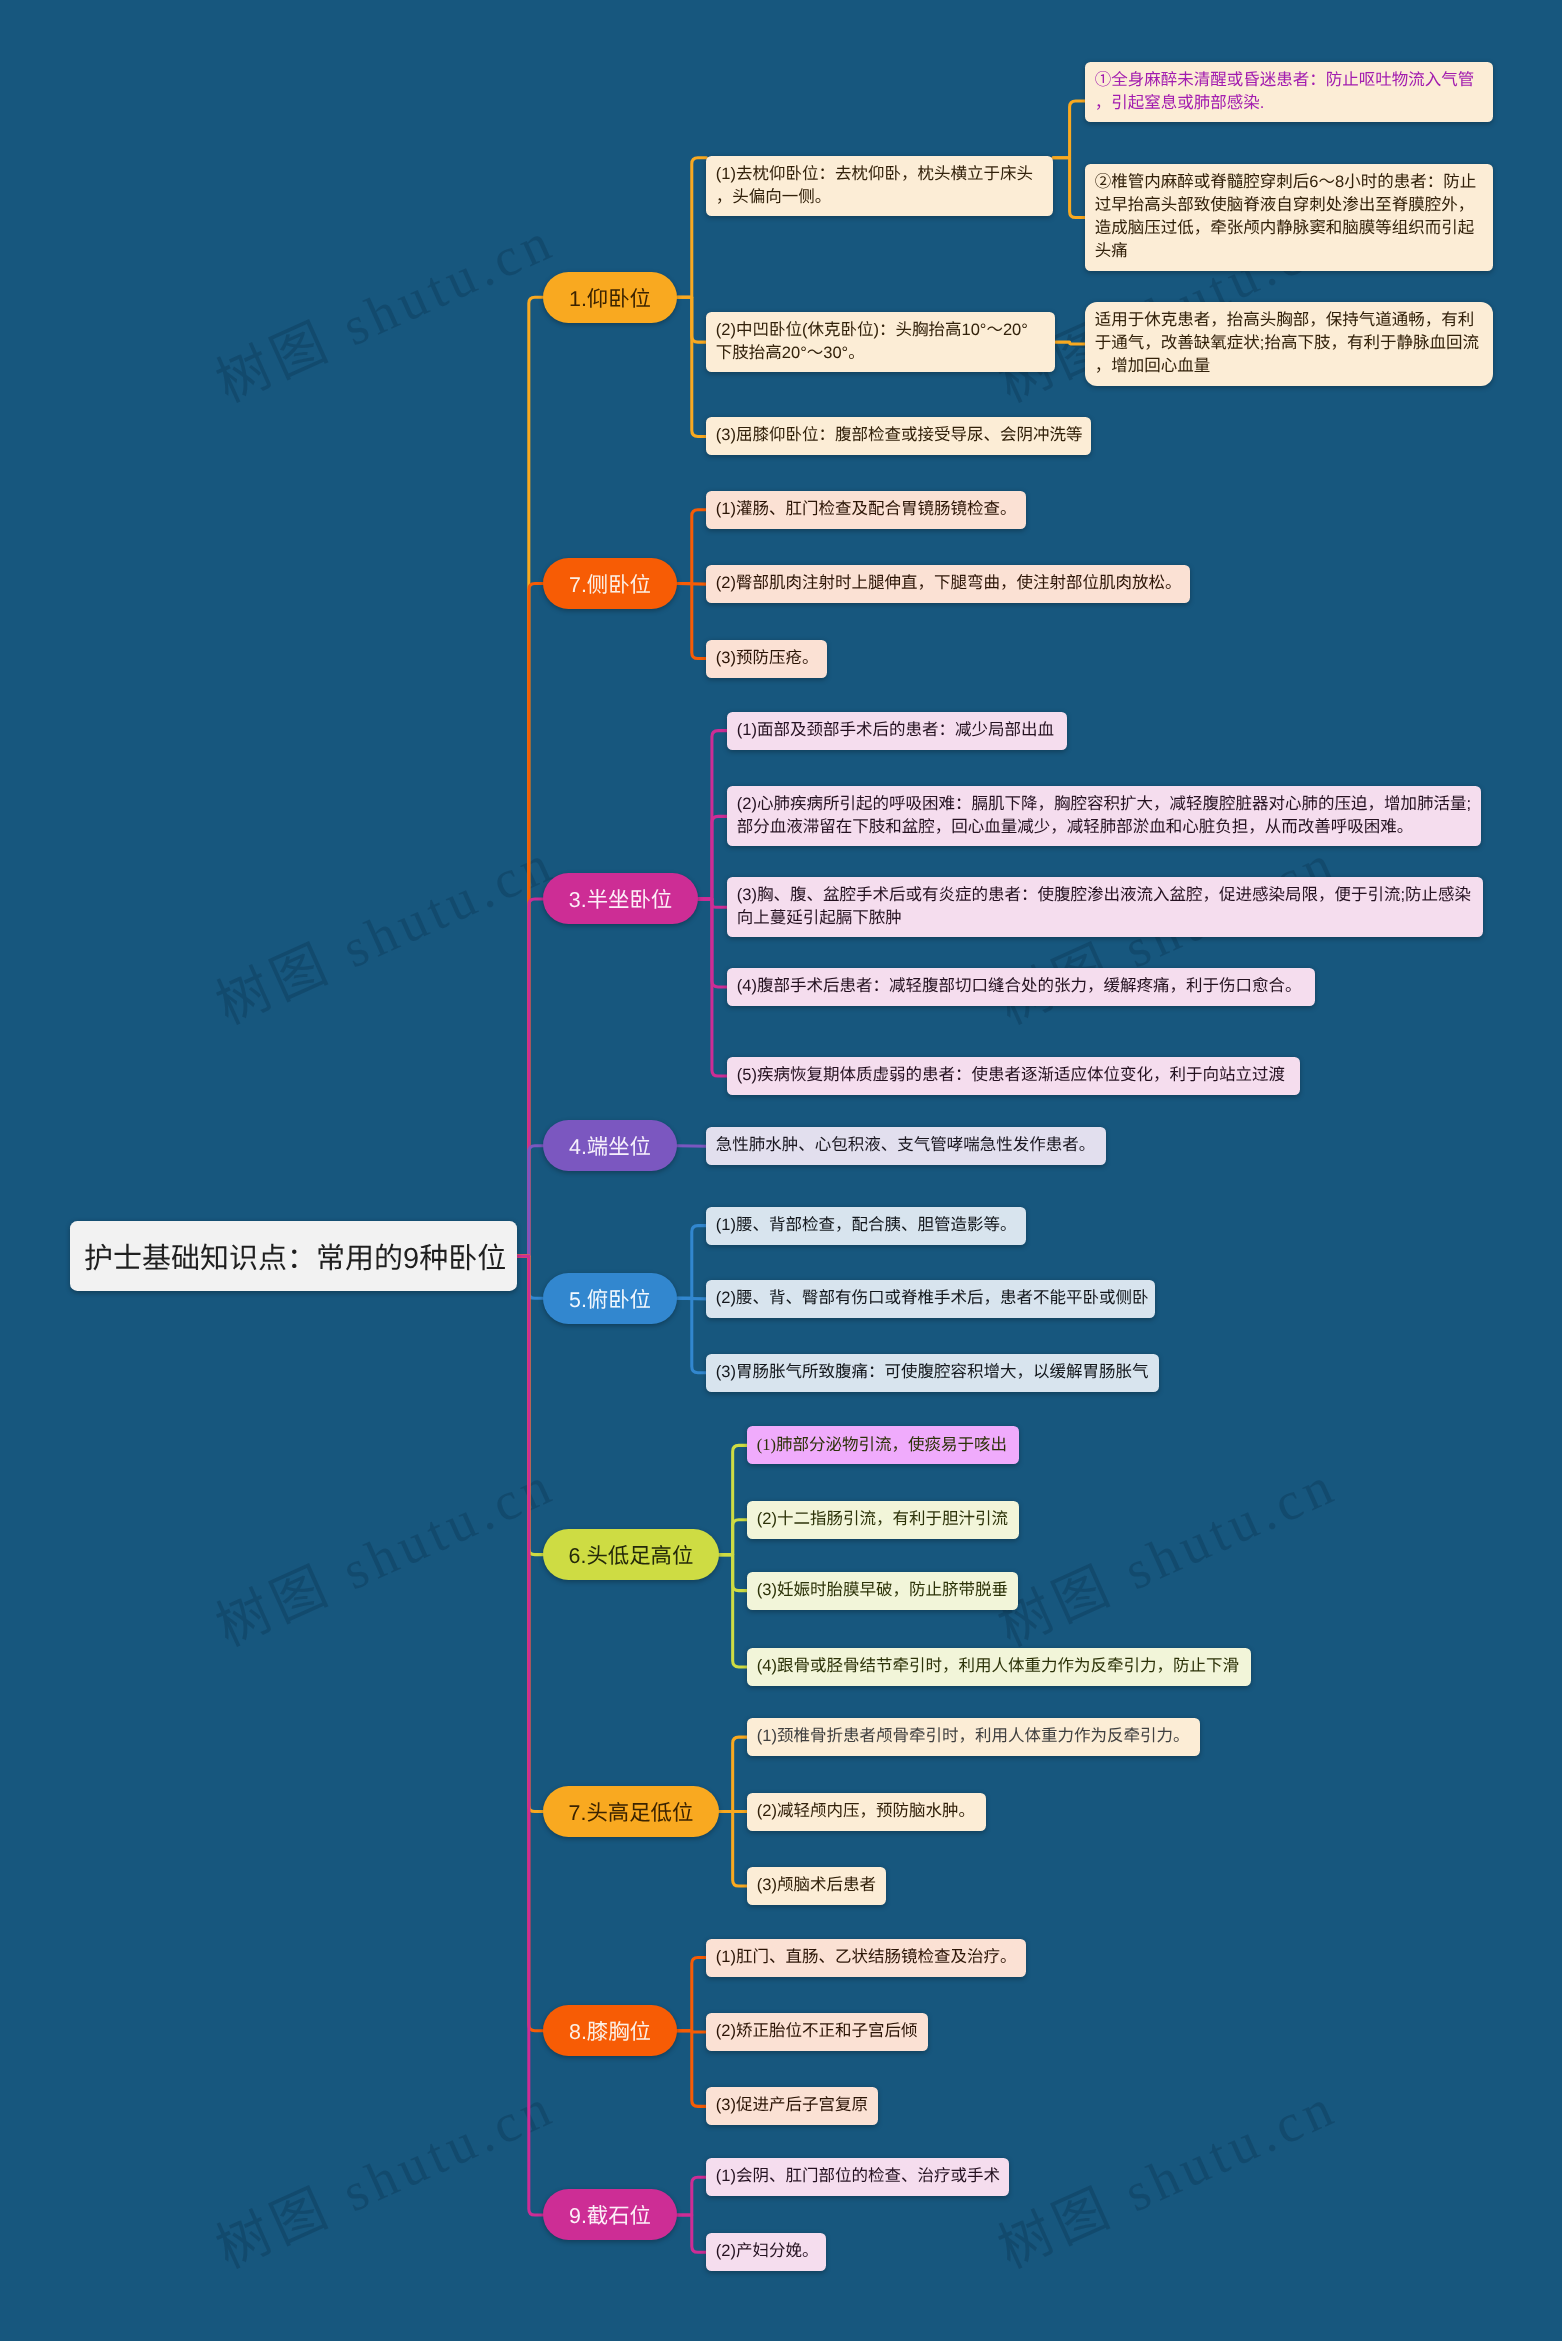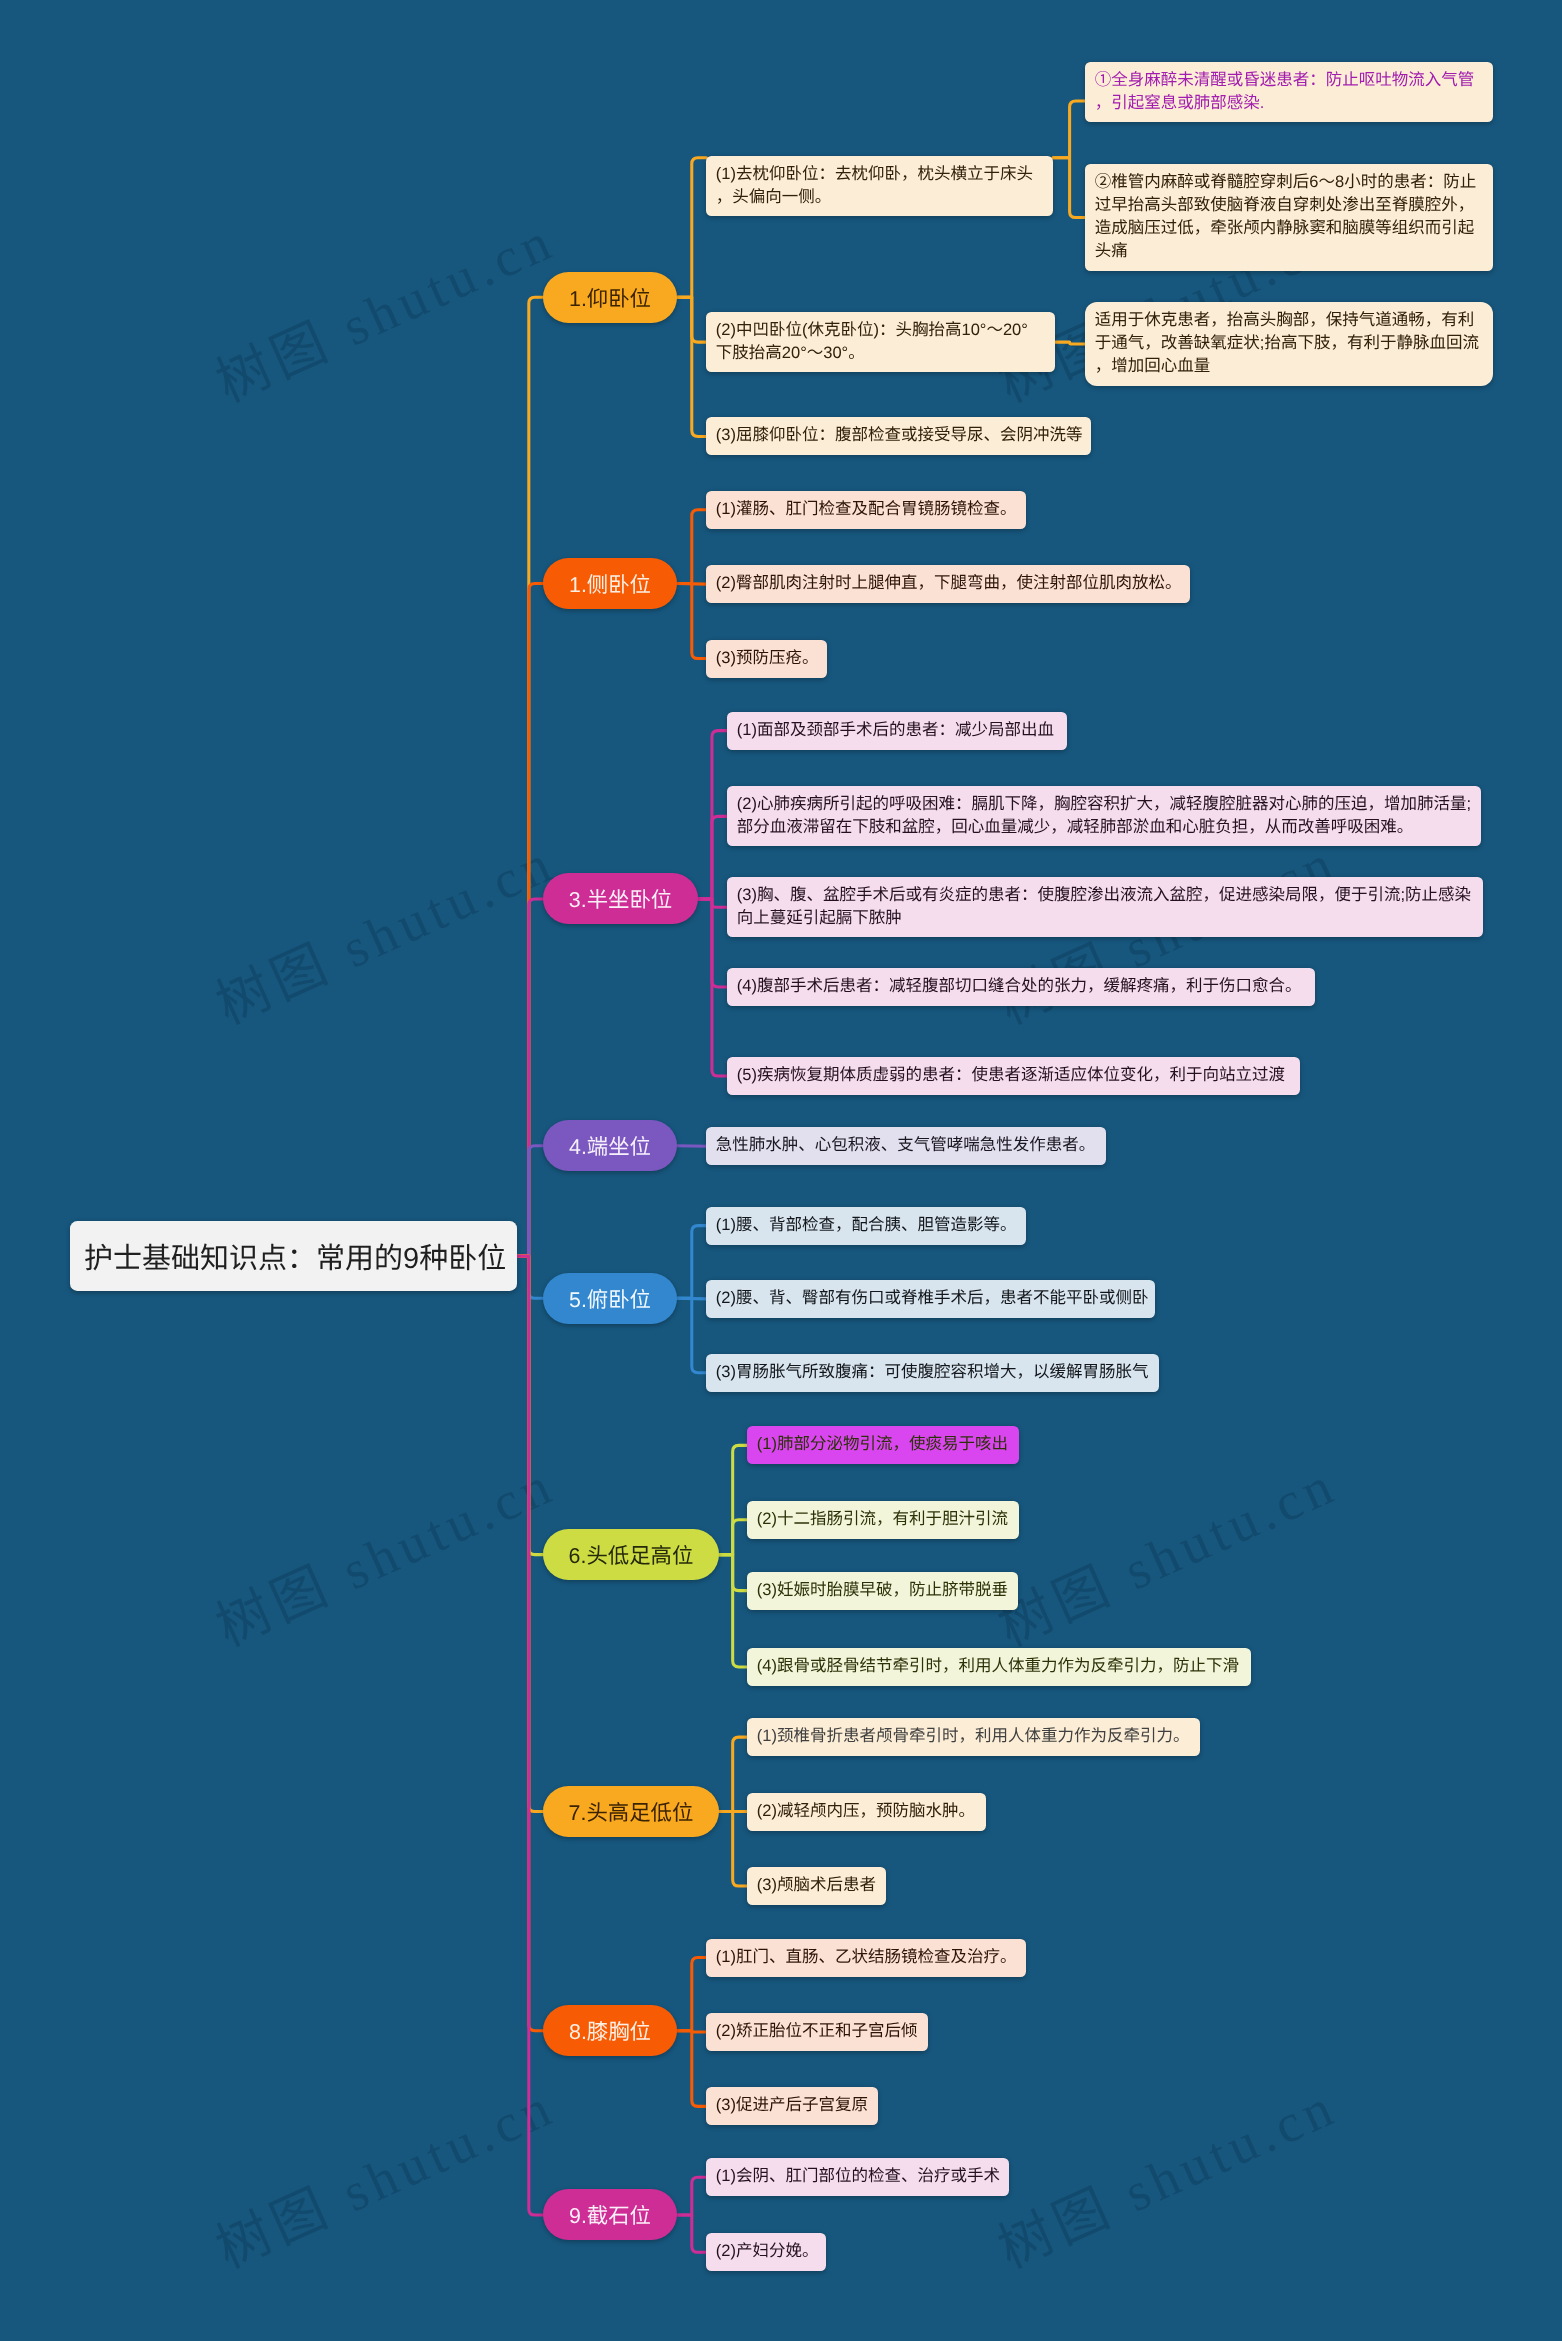--- a/index.html
+++ b/index.html
@@ -110,21 +110,21 @@
       </div>
       <div class="box leaf-box" style="left: 1085px; top: 302px; width: 408px; height: 84px; background: rgb(252, 237, 214); color: rgb(50, 33, 10); border-radius: 12px;">
         <span class="ln">适用于休克患者，抬高头胸部，保持气道通畅，有利</span>
         <span class="ln">于通气，改善缺氧症状;抬高下肢，有利于静脉血回流</span>
         <span class="ln">，增加回心血量</span>
       </div>
       <div class="box leaf-box" style="left: 706px; top: 417px; width: 385px; height: 38px; background: rgb(252, 237, 214); color: rgb(50, 33, 10);">
         <span class="ln">(3)屈膝仰卧位：腹部检查或接受导尿、会阴冲洗等</span>
       </div>
       <div class="box l1-box" style="left: 543px; top: 558px; width: 134px; height: 51px; background: rgb(247, 92, 5); color: rgb(252, 239, 228);">
-        <span>1.侧卧位</span>
+        <span>7.侧卧位</span>
       </div>
       <div class="box leaf-box" style="left: 706px; top: 491px; width: 320px; height: 38px; background: rgb(251, 225, 212); color: rgb(43, 20, 5);">
         <span class="ln">(1)灌肠、肛门检查及配合胃镜肠镜检查。</span>
       </div>
       <div class="box leaf-box" style="left: 706px; top: 565px; width: 484px; height: 38px; background: rgb(251, 225, 212); color: rgb(43, 20, 5);">
         <span class="ln">(2)臀部肌肉注射时上腿伸直，下腿弯曲，使注射部位肌肉放松。</span>
       </div>
       <div class="box leaf-box" style="left: 706px; top: 640px; width: 121px; height: 38px; background: rgb(251, 225, 212); color: rgb(43, 20, 5);">
         <span class="ln">(3)预防压疮。</span>
       </div>
@@ -162,21 +162,21 @@
       </div>
       <div class="box leaf-box" style="left: 706px; top: 1280px; width: 449px; height: 38px; background: rgb(216, 228, 238); color: rgb(18, 22, 27);">
         <span class="ln">(2)腰、背、臀部有伤口或脊椎手术后，患者不能平卧或侧卧</span>
       </div>
       <div class="box leaf-box" style="left: 706px; top: 1354px; width: 453px; height: 38px; background: rgb(216, 228, 238); color: rgb(18, 22, 27);">
         <span class="ln">(3)胃肠胀气所致腹痛：可使腹腔容积增大，以缓解胃肠胀气</span>
       </div>
       <div class="box l1-box" style="left: 543px; top: 1529px; width: 176px; height: 51px; background: rgb(206, 220, 67); color: rgb(36, 41, 10);">
         <span>6.头低足高位</span>
       </div>
-      <div class="box leaf-box" style="left: 747px; top: 1426px; width: 272px; height: 38px; background: #d946ef; color: rgb(44, 50, 8);">
+      <div class="box leaf-box" style="left: 747px; top: 1426px; width: 272px; height: 38px; background: #f0abfc; color: rgb(44, 50, 8); font-family: Liberation Serif, serif;">
         <span class="ln">(1)肺部分泌物引流，使痰易于咳出</span>
       </div>
       <div class="box leaf-box" style="left: 747px; top: 1501px; width: 272px; height: 38px; background: rgb(242, 245, 217); color: rgb(44, 50, 8);">
         <span class="ln">(2)十二指肠引流，有利于胆汁引流</span>
       </div>
       <div class="box leaf-box" style="left: 747px; top: 1572px; width: 271px; height: 38px; background: rgb(242, 245, 217); color: rgb(44, 50, 8);">
         <span class="ln">(3)妊娠时胎膜早破，防止脐带脱垂</span>
       </div>
       <div class="box leaf-box" style="left: 747px; top: 1648px; width: 504px; height: 38px; background: rgb(242, 245, 217); color: rgb(44, 50, 8);">
         <span class="ln">(4)跟骨或胫骨结节牵引时，利用人体重力作为反牵引力，防止下滑</span>

